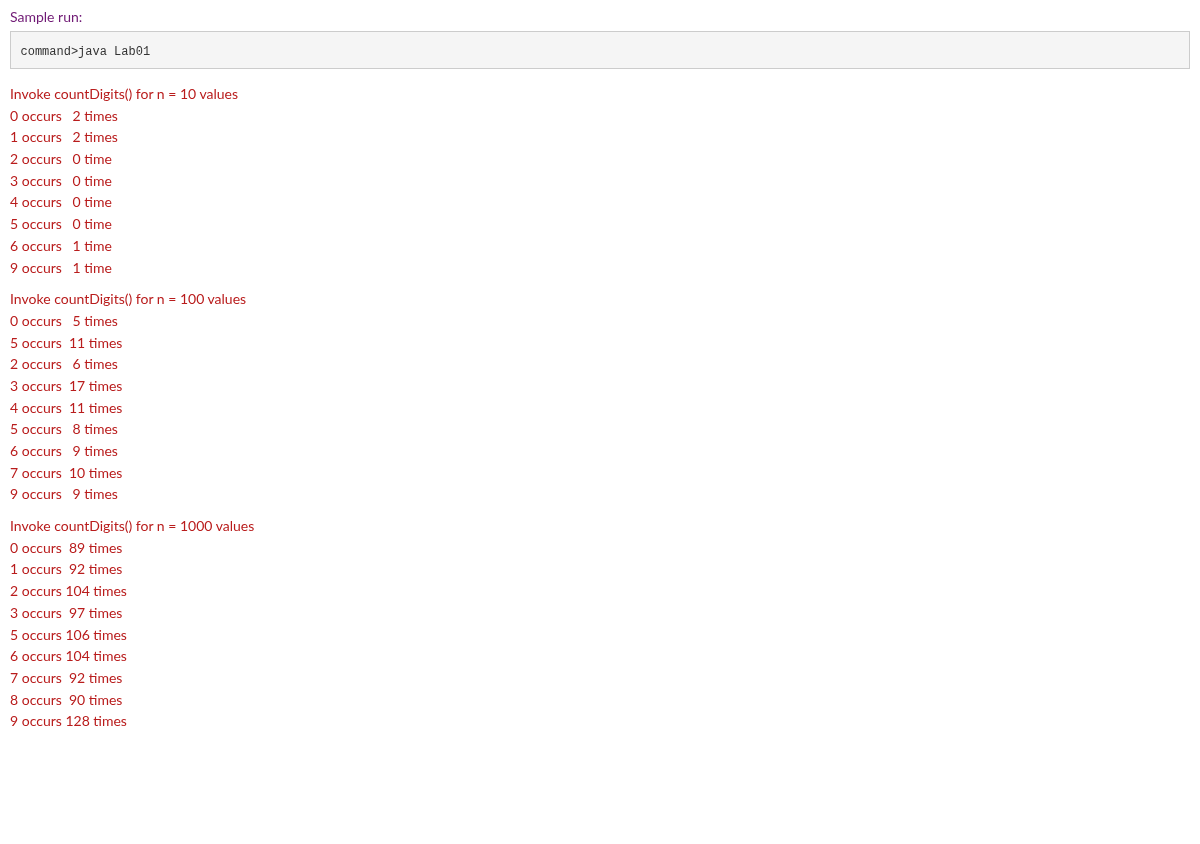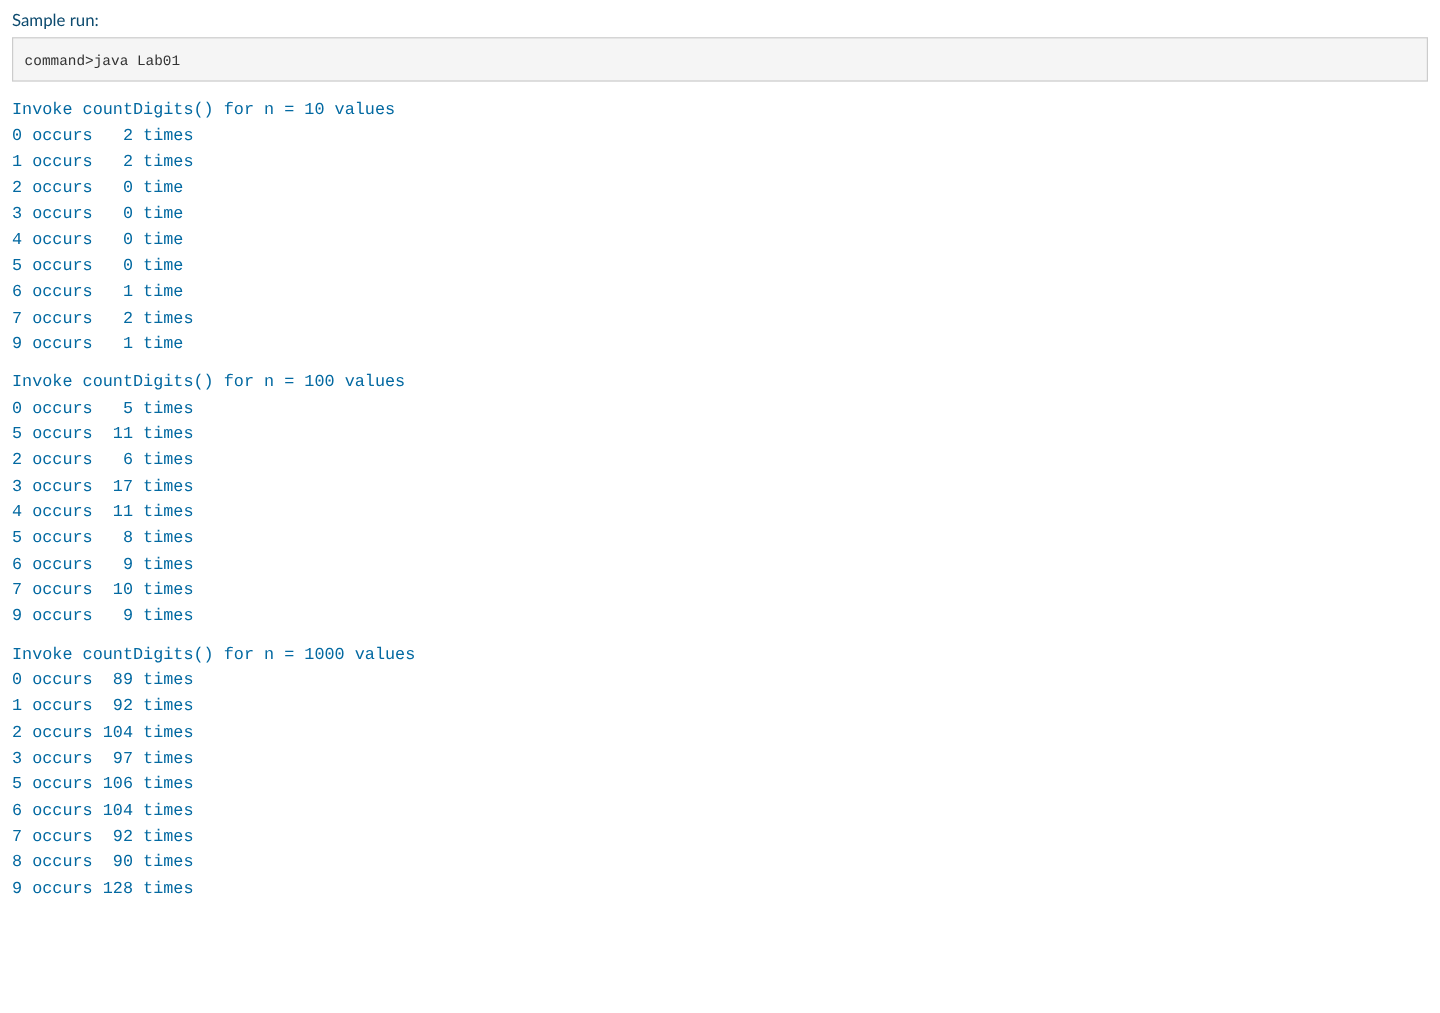--- a/index.html
+++ b/index.html
@@ -9,42 +9,41 @@
       margin: 0;
       padding: 8px 10px;
       font-family: "Lato", "Helvetica Neue", Helvetica, Arial, sans-serif;
       color: #2d3b45;
       background: #ffffff;
       font-size: 14px;
     }
     .sample-label {
       font-size: 14px;
       margin: 0 0 6px 0;
-      color: #0c4a6e;
+      color: #701a75;
     }
     pre.code-block {
       display: block;
       width: 100%;
       background: #f5f5f5;
       border: 1px solid #ccc;
       border-radius: 0;
       padding: 9.5px;
       margin: 0 0 14px 0;
     }
     pre.code-block code {
       font-family: Menlo, Monaco, Consolas, "Courier New", monospace;
       font-size: 12px;
       color: #333;
       white-space: pre;
     }
     .output {
       font-size: 14px;
       line-height: 1.55;
-      color: #0369a1;
-      font-family: Liberation Mono, monospace;
+      color: #b91c1c;
     }
     .output p {
       margin: 0;
     }
     .group-head {
       margin: 0;
     }
     .group + .group {
       margin-top: 10px;
     }
@@ -62,21 +61,20 @@
 <div class="output" id="output">
     <div class="group">
       <p class="group-head">Invoke countDigits() for n = 10 values</p>
       <p class="row">0 occurs   2 times</p>
       <p class="row">1 occurs   2 times</p>
       <p class="row">2 occurs   0 time</p>
       <p class="row">3 occurs   0 time</p>
       <p class="row">4 occurs   0 time</p>
       <p class="row">5 occurs   0 time</p>
       <p class="row">6 occurs   1 time</p>
-      <p class="row">7 occurs   2 times</p>
       <p class="row">9 occurs   1 time</p>
     </div>
     <div class="group">
       <p class="group-head">Invoke countDigits() for n = 100 values</p>
       <p class="row">0 occurs   5 times</p>
       <p class="row">5 occurs  11 times</p>
       <p class="row">2 occurs   6 times</p>
       <p class="row">3 occurs  17 times</p>
       <p class="row">4 occurs  11 times</p>
       <p class="row">5 occurs   8 times</p>

